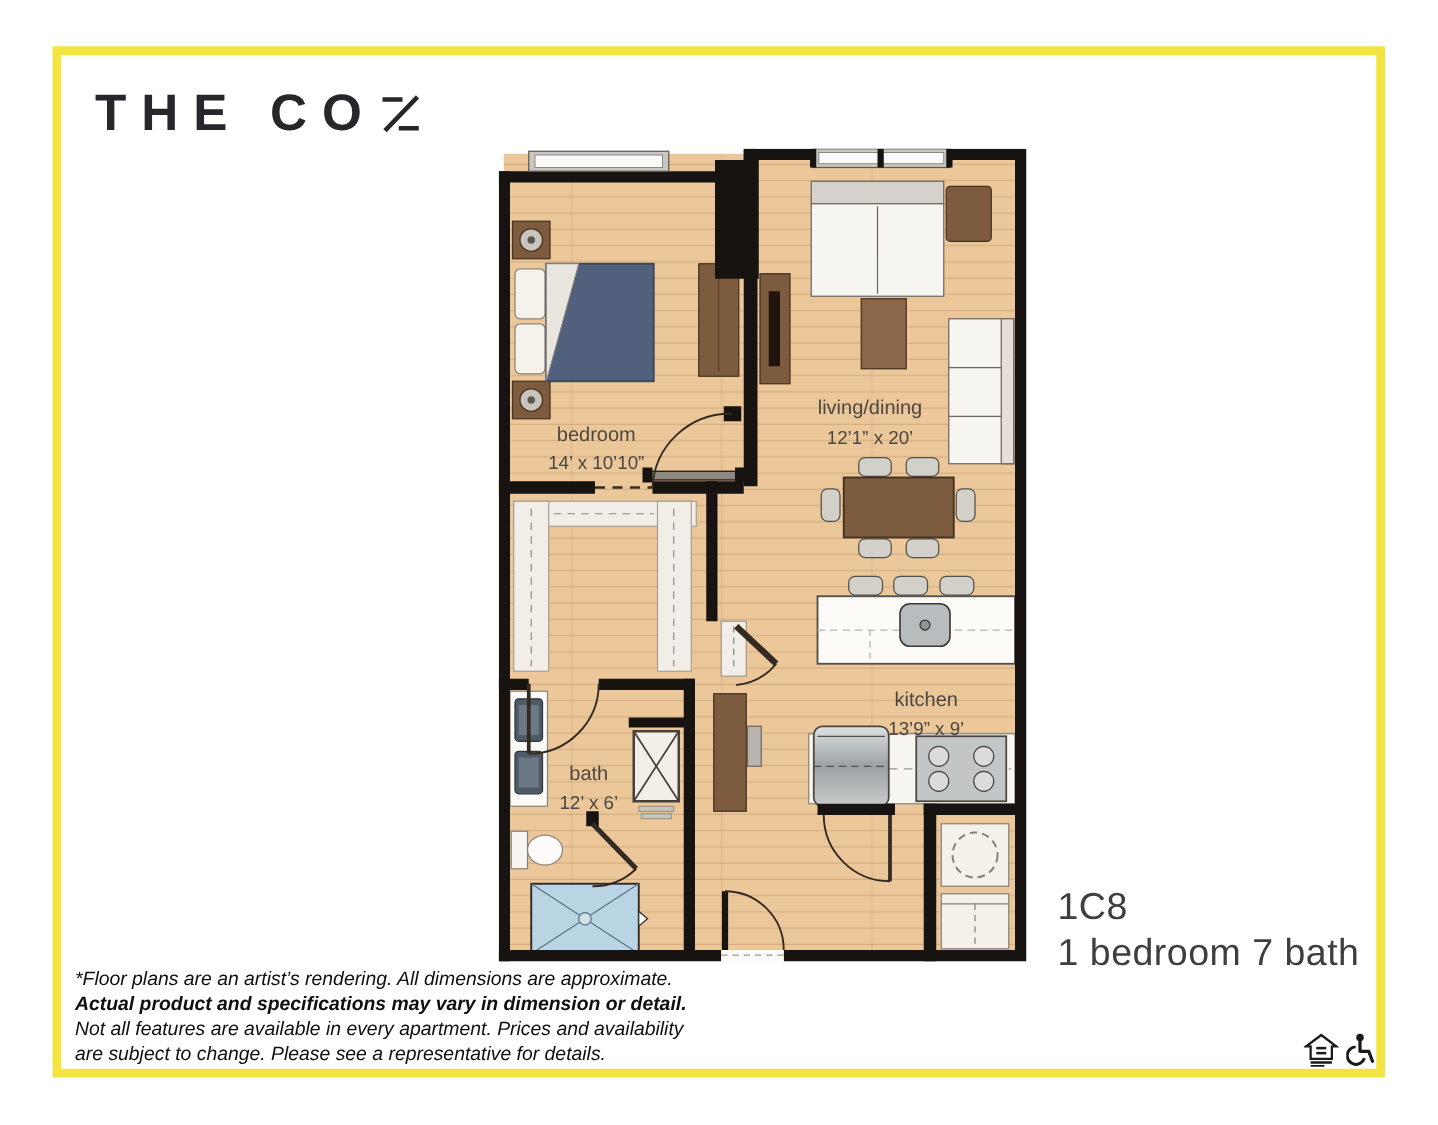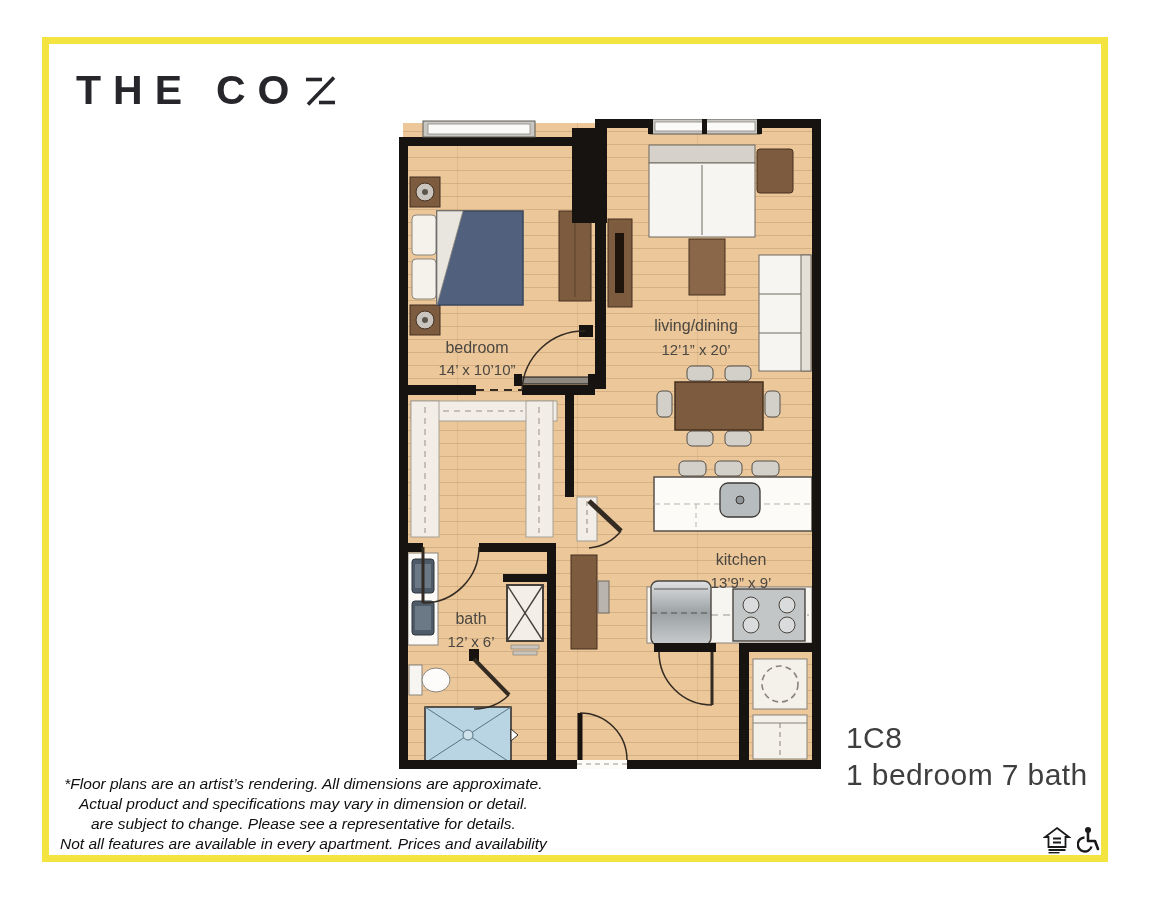--- a/index.html
+++ b/index.html
@@ -12,25 +12,25 @@
         font-size:41px;font-weight:600;letter-spacing:12px;color:#26262b;line-height:1;}
   .logo .gap{width:22px;}
   .logo svg{margin:0 12px 0 2px;display:block;}
   
   .plan{position:absolute;left:399px;top:119px;}
   .plan text{font-family:"Liberation Sans",sans-serif;fill:#4c4741;}
   .room-name{font-size:16px;}
   .room-dims{font-size:15px;}
   
   .disclaimer{position:absolute;left:60px;top:774px;font-style:italic;font-size:15.5px;
-              line-height:20px;color:#0f0f0f;text-align:center;}
-  .disclaimer .d2{font-weight:normal;}
+              line-height:20px;color:#0f0f0f;}
+  .disclaimer .d2{font-weight:bold;}
   
   .unit{position:absolute;left:846px;top:707px;font-size:30px;line-height:37px;
-        color:#3e3e3e;letter-spacing:.4px;margin-top:12px;}
+        color:#3e3e3e;letter-spacing:.4px;}
   .badges{position:absolute;left:1043px;top:826px;display:flex;align-items:flex-end;gap:6px;}
   .badges svg{display:block;}
 </style>
 </head>
 <body>
 
 <div class="page">
 
   <div class="frame"></div>
 
@@ -268,22 +268,22 @@
       <text x="342" y="446" class="room-name">kitchen</text>
       <text x="342" y="469" class="room-dims">13’9” x 9’</text>
       <text x="72" y="505" class="room-name">bath</text>
       <text x="72" y="528" class="room-dims">12’ x 6’</text>
     </g>
   </svg>
 
   <div class="disclaimer">
     <div>*Floor plans are an artist’s rendering. All dimensions are approximate.</div>
     <div class="d2">Actual product and specifications may vary in dimension or detail.</div>
+    <div>Not all features are available in every apartment. Prices and availability</div>
     <div>are subject to change. Please see a representative for details.</div>
-    <div>Not all features are available in every apartment. Prices and availability</div>
   </div>
 
   <div class="unit">
     <div>1C8</div>
     <div>1 bedroom 7 bath</div>
   </div>
 
   <div class="badges">
     <svg width="28" height="28" viewBox="0 0 28 28">
       <path d="M14,2 L26,11 H22.5 V21 H5.5 V11 H2 Z" fill="none" stroke="#1a1a1a" stroke-width="1.8"></path>

